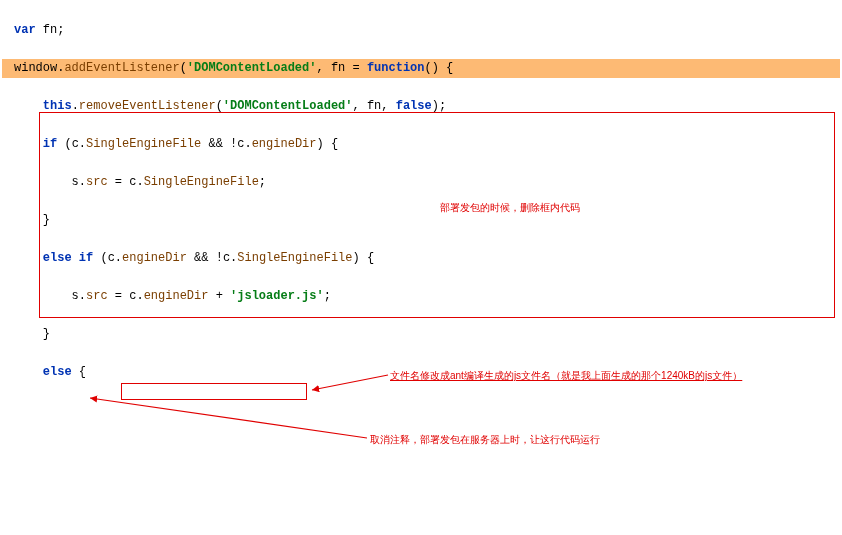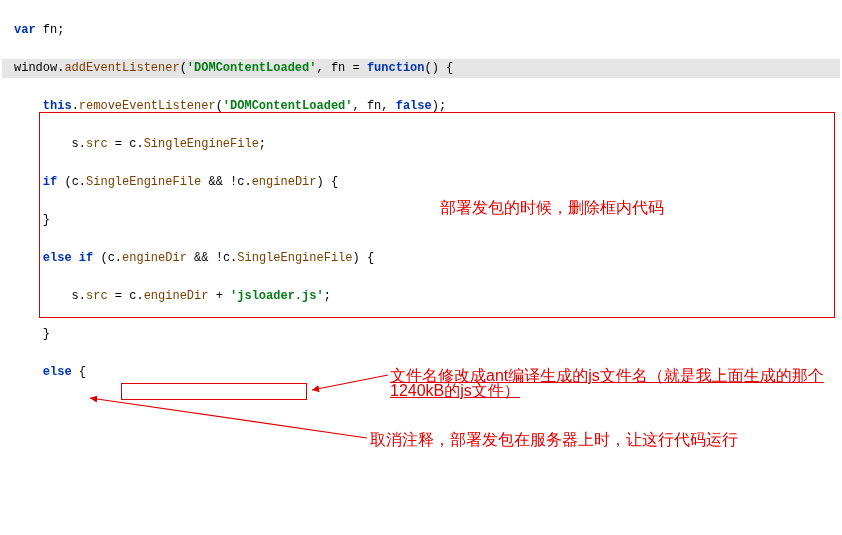--- a/index.html
+++ b/index.html
@@ -11,57 +11,57 @@
     line-height: 19px;
     background: #fff;
     color: #000;
     width: 842px;
     height: 535px;
     overflow: hidden;
     position: relative;
   }
   .code { white-space: pre; position: relative; }
   .line { display: block; padding-left: 12px; }
-  .hl { background: #e5e5e5; }
+  .hl { background: #fdba74; }
   .kw { color: #0033b3; font-weight: bold; }
   .id { color: #000; }
   .mtd { color: #7a3e00; }
   .prop { color: #7a3e00; }
   .str { color: #067d17; font-weight: bold; }
   .cm { color: #8a8a8a; font-style: italic; }
   .op { color: #000; }
   .br { color: #000; }
   .redbox {
     position: absolute;
     border: 1px solid #e00000;
     pointer-events: none;
   }
   .annotation {
     position: absolute;
     color: #e00000;
     font-family: SimSun, "MS Song", sans-serif;
-    font-size: 16px;
+    font-size: 10px;
     line-height: 15px;
     pointer-events: none;
   }
   svg.arrow {
     position: absolute;
     pointer-events: none;
     overflow: visible;
   }
 </style>
 </head>
 <body>
 
 <div class="code">
 <span class="line"><span class="kw">var</span> <span class="id">fn</span>;</span>
 <span class="line hl"><span class="id">window</span>.<span class="mtd">addEventListener</span>(<span class="str">'DOMContentLoaded'</span>, <span class="id">fn</span> = <span class="kw">function</span>() <span class="br">{</span></span>
 <span class="line">    <span class="kw">this</span>.<span class="mtd">removeEventListener</span>(<span class="str">'DOMContentLoaded'</span>, <span class="id">fn</span>, <span class="kw">false</span>);</span>
+<span class="line">    <span class="kw">if</span> (<span class="id">c</span>.<span class="prop">SingleEngineFile</span> <span class="op">&amp;&amp;</span> <span class="op">!</span><span class="id">c</span>.<span class="prop">engineDir</span>) {</span>
 <span class="line">        <span class="id">s</span>.<span class="prop">src</span> = <span class="id">c</span>.<span class="prop">SingleEngineFile</span>;</span>
-<span class="line">    <span class="kw">if</span> (<span class="id">c</span>.<span class="prop">SingleEngineFile</span> <span class="op">&amp;&amp;</span> <span class="op">!</span><span class="id">c</span>.<span class="prop">engineDir</span>) {</span>
 <span class="line">    }</span>
 <span class="line">    <span class="kw">else if</span> (<span class="id">c</span>.<span class="prop">engineDir</span> <span class="op">&amp;&amp;</span> <span class="op">!</span><span class="id">c</span>.<span class="prop">SingleEngineFile</span>) {</span>
 <span class="line">        <span class="id">s</span>.<span class="prop">src</span> = <span class="id">c</span>.<span class="prop">engineDir</span> <span class="op">+</span> <span class="str">'jsloader.js'</span>;</span>
 <span class="line">    }</span>
 <span class="line">    <span class="kw">else</span> {</span>
 
 
 
 
 

